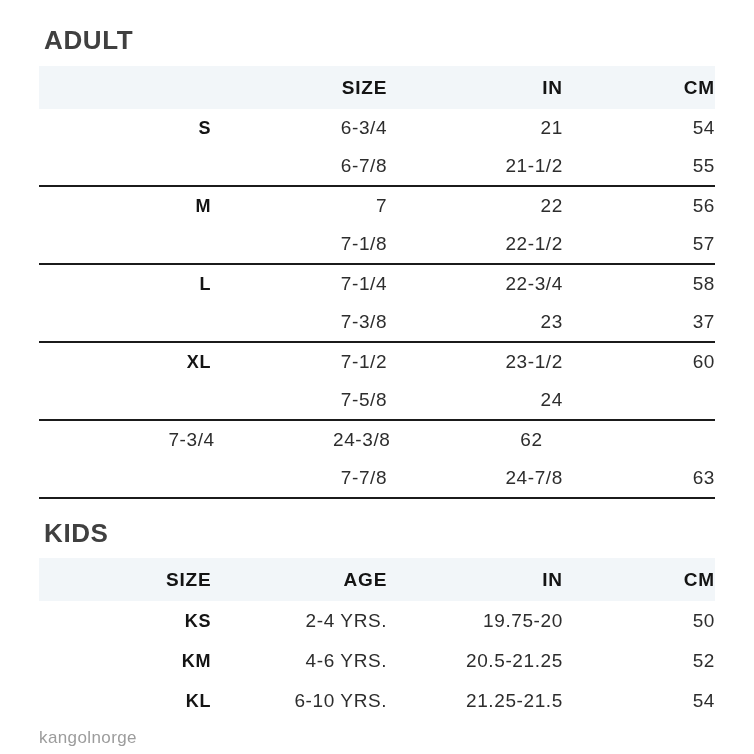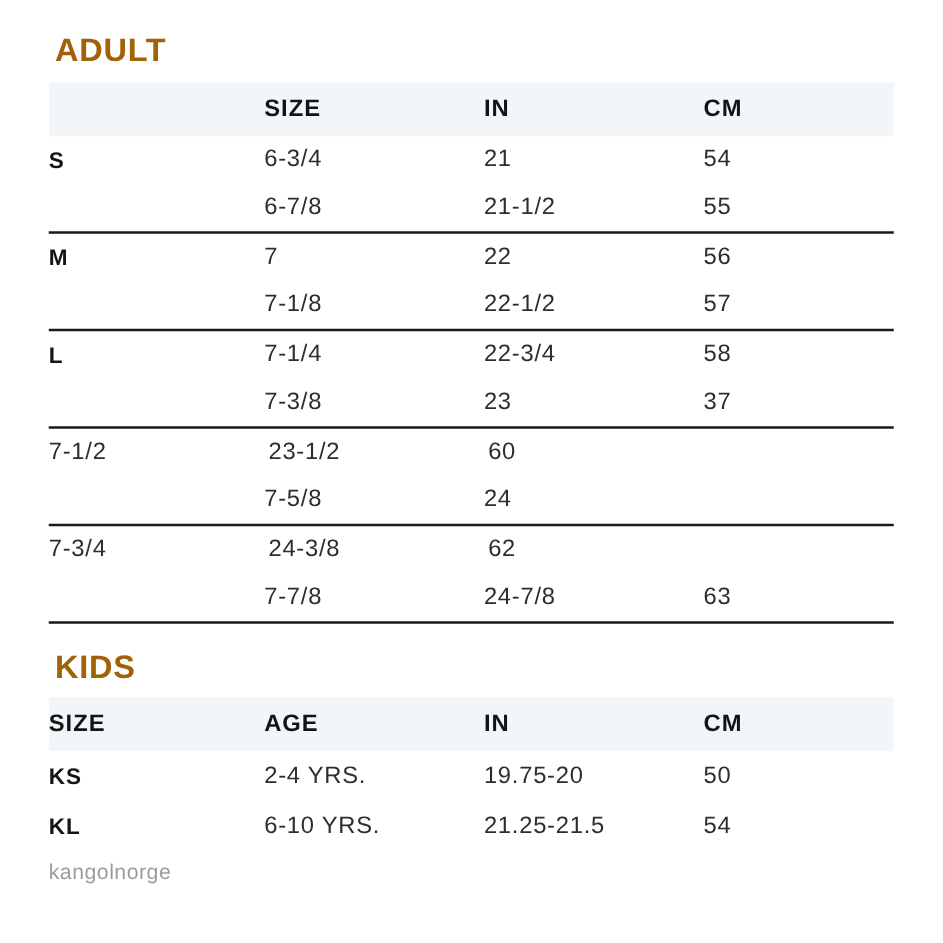--- a/index.html
+++ b/index.html
@@ -8,42 +8,42 @@
     background: #ffffff;
     font-family: "Liberation Sans", "DejaVu Sans", sans-serif;
     overflow: hidden;
   }
   .page { padding: 0 39px; }
 
   .section-title {
     font-size: 26px;
     font-weight: 800;
     letter-spacing: 0.6px;
-    color: #a16207;
+    color: #404040;
     line-height: 1;
     padding-left: 5px;
   }
   .section-title.adult { margin: 27px 0 13px 0; }
   .section-title.kids  { margin: 21px 0 12px 0; }
 
   .sizetable { width: 100%; }
 
   .row {
     display: flex;
     align-items: center;
     height: 38px;
   }
   .header-row {
     height: 43px;
     background: #f2f6f9;
   }
   .kids-row { height: 40px; }
 
   .cell {
-    text-align: left;
+    text-align: right;
     font-size: 19px;
     font-weight: 400;
     color: #2d2d2d;
     letter-spacing: 0.6px;
   }
   .c1 { width: 25.5%; }
   .c2 { width: 26%; }
   .c3 { width: 26%; }
   .c4 { width: 22.5%; }
 
@@ -125,20 +125,21 @@
       <div class="row">
         <div class="cell c1 rowlabel"></div>
         <div class="cell c2">7-3/8</div>
         <div class="cell c3">23</div>
         <div class="cell c4">37</div>
       </div>
     </div>
 
     <div class="group">
       <div class="row">
+        <div class="cell c1 rowlabel">XL</div>
         <div class="cell c2">7-1/2</div>
         <div class="cell c3">23-1/2</div>
         <div class="cell c4">60</div>
       </div>
       <div class="row">
         <div class="cell c1 rowlabel"></div>
         <div class="cell c2">7-5/8</div>
         <div class="cell c3">24</div>
       </div>
     </div>
@@ -168,20 +169,26 @@
       <div class="cell c4 hdr">CM</div>
     </div>
 
     <div class="row kids-row">
       <div class="cell c1 rowlabel">KS</div>
       <div class="cell c2">2-4 YRS.</div>
       <div class="cell c3">19.75-20</div>
       <div class="cell c4">50</div>
     </div>
     <div class="row kids-row">
+      <div class="cell c1 rowlabel">KM</div>
+      <div class="cell c2">4-6 YRS.</div>
+      <div class="cell c3">20.5-21.25</div>
+      <div class="cell c4">52</div>
+    </div>
+    <div class="row kids-row">
       <div class="cell c1 rowlabel">KL</div>
       <div class="cell c2">6-10 YRS.</div>
       <div class="cell c3">21.25-21.5</div>
       <div class="cell c4">54</div>
     </div>
   </div>
 
   <div class="footer">kangolnorge</div>
 
 </div>

